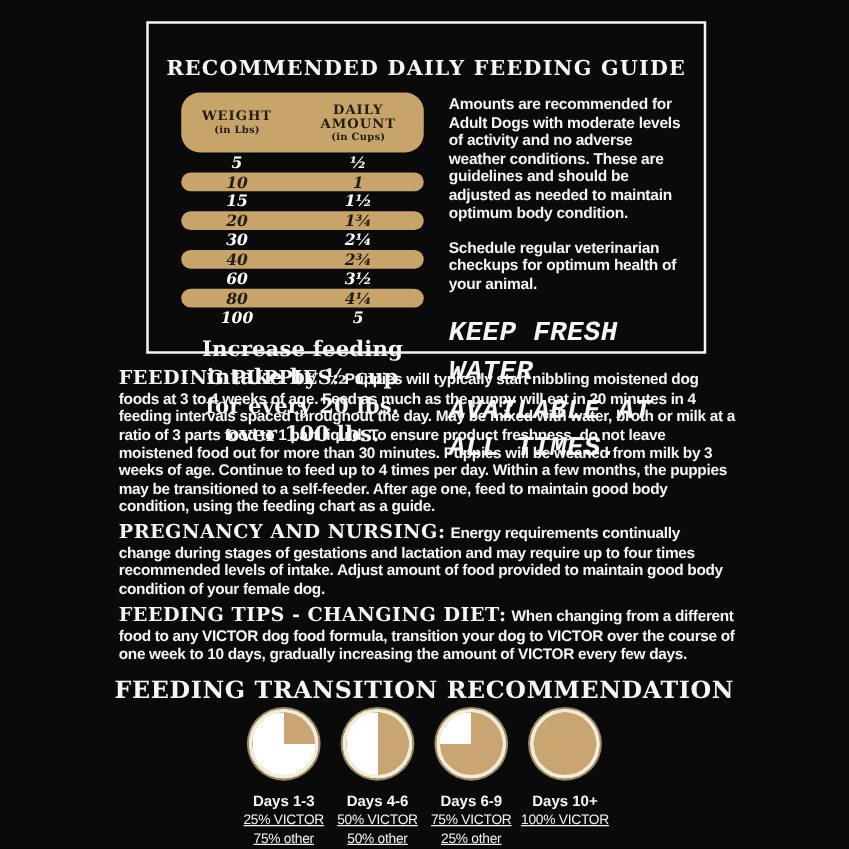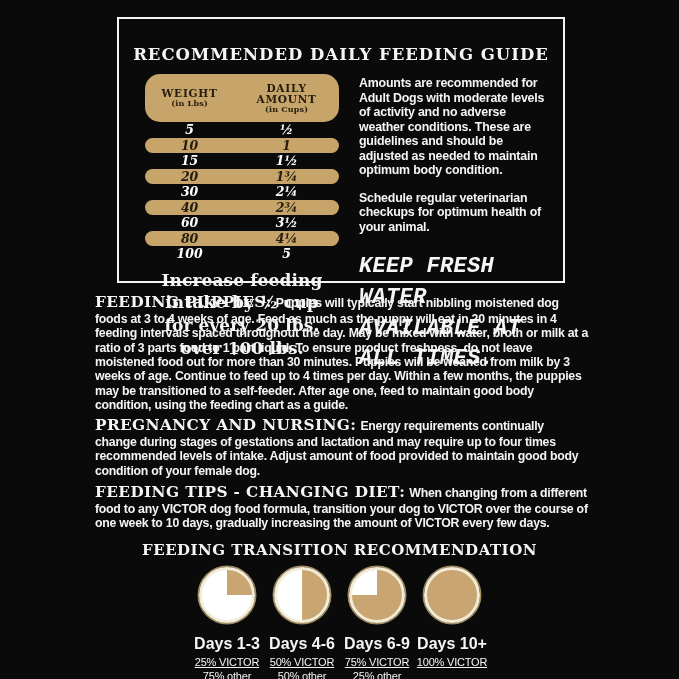--- a/index.html
+++ b/index.html
@@ -43,26 +43,26 @@
   .section{position:absolute;left:95px;width:493px;font-size:12.3px;font-weight:bold;
       line-height:1.17;letter-spacing:-0.25px;}
   .section .heading{font-family:"DejaVu Serif",serif;font-size:15.3px;letter-spacing:0.4px;
       margin-right:4px;}
   #section-puppies{top:294px;}
   #section-pregnancy{top:417px;}
   #section-tips{top:484px;}
 
   
   .transition-title{position:absolute;top:541px;left:0;width:679px;text-align:center;
-      font-family:"DejaVu Serif",serif;font-weight:bold;font-size:15px;letter-spacing:0.5px;}
+      font-family:"DejaVu Serif",serif;font-weight:bold;font-size:19px;letter-spacing:0.5px;}
   .pies{position:absolute;top:567px;left:0;width:679px;display:flex;justify-content:center;}
   .pie-block{width:75px;text-align:center;}
   .pie{width:50px;height:50px;border-radius:50%;margin:0 auto;
        border:3px solid #f3ecd9;box-shadow:0 0 0 1.5px #a08c5f;background:#ffffff;}
-  .pie-days{margin-top:10px;font-size:16px;font-weight:bold;line-height:1.35;}
+  .pie-days{margin-top:10px;font-size:12px;font-weight:bold;line-height:1.35;}
   .pie-victor,.pie-other{font-size:11px;font-weight:normal;line-height:1.35;letter-spacing:-0.2px;text-decoration:underline;}
 </style>
 </head>
 <body>
 
 <div class="canvas">
 
   <div class="guide-box">
     <div class="box-title">RECOMMENDED DAILY FEEDING GUIDE</div>
 

